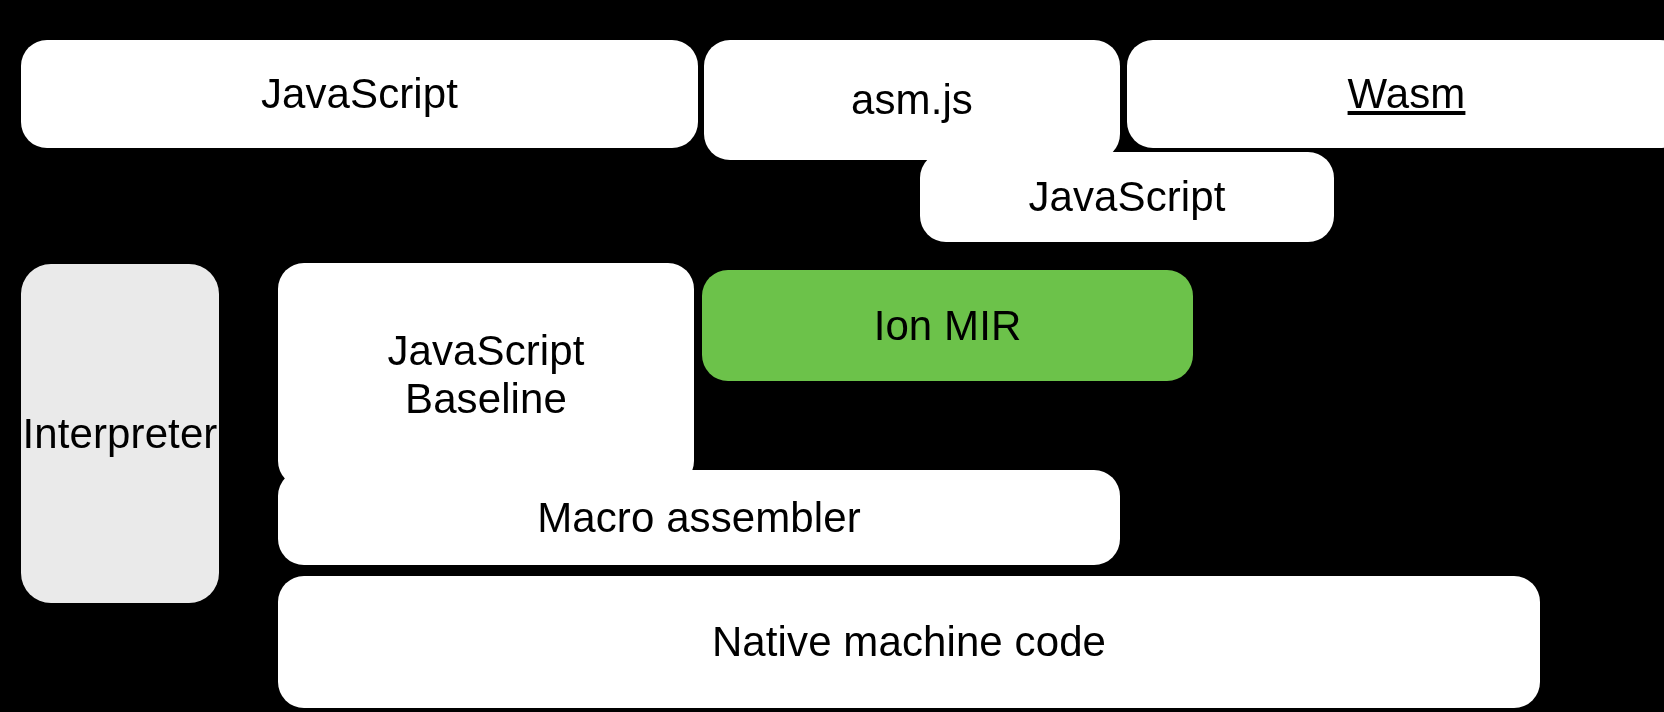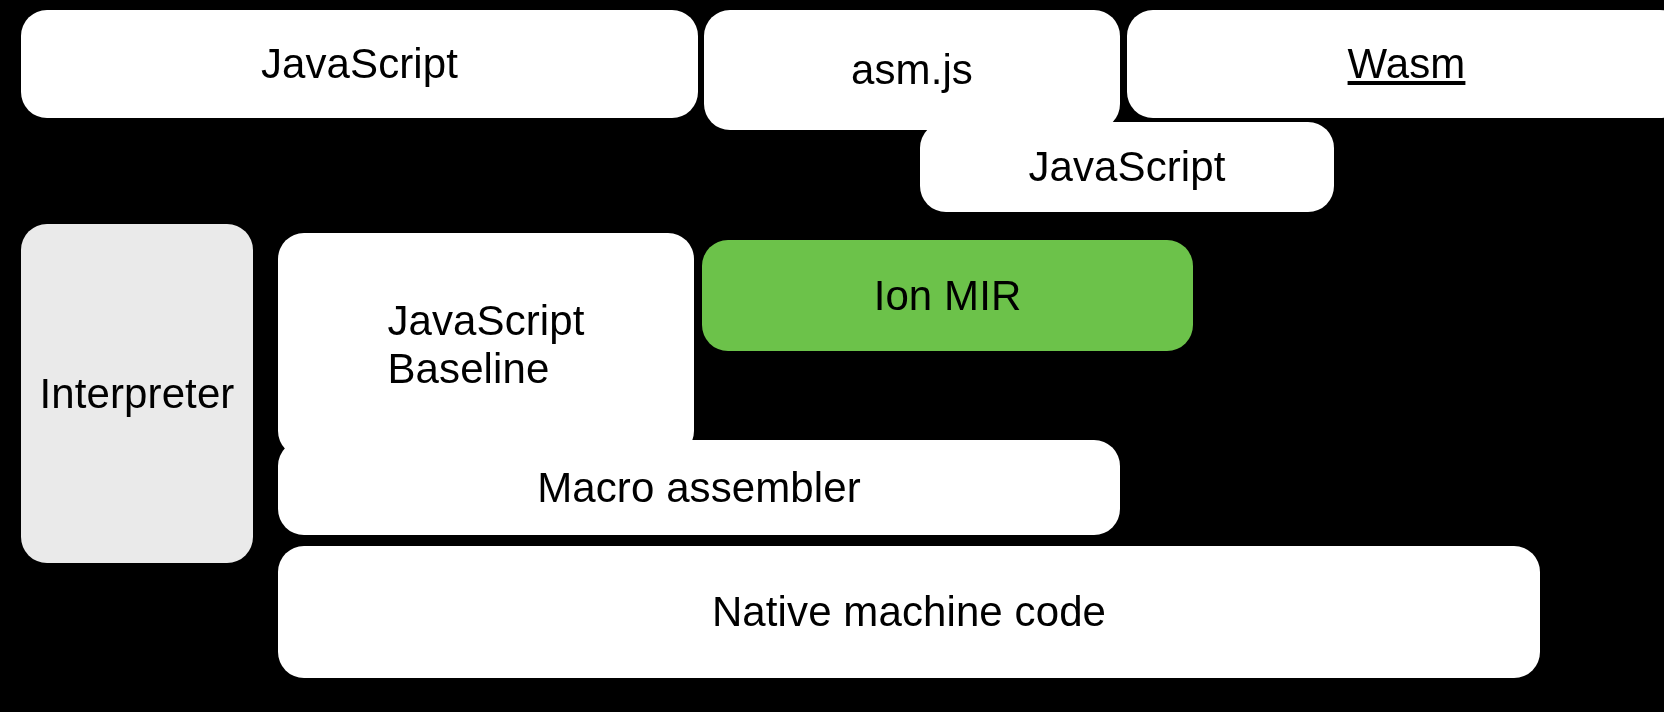--- a/index.html
+++ b/index.html
@@ -17,42 +17,43 @@
     height: 712px;
     background: #000000;
     overflow: hidden;
   }
   .node {
     position: absolute;
     box-sizing: border-box;
     display: flex;
     align-items: center;
     justify-content: center;
-    text-align: left;
+    text-align: center;
     border-radius: 26px;
     color: #000000;
     font-size: 42px;
     line-height: 1.14;
     font-weight: 400;
     letter-spacing: 0.1px;
     white-space: pre-line;
+    margin-top: 30px;
     -webkit-font-smoothing: antialiased;
   }
   .fill-white { background: #ffffff; }
   .fill-gray  { background: #eaeaea; }
   .fill-green { background: #6cc24a; }
   .fill-pink  { background: #f4798f; }
 </style>
 </head>
 <body>
 
 <div id="diagram" style="background: rgb(0, 0, 0);">
     <div class="node fill-white" style="left: 21px; top: 10px; width: 677px; height: 108px;">JavaScript</div>
     <div class="node fill-white" style="left: 704px; top: 10px; width: 416px; height: 120px;">asm.js</div>
     <div class="node fill-white" style="left: 1127px; top: 10px; width: 559px; height: 108px; text-decoration: underline;">Wasm</div>
     <div class="node fill-white" style="left: 920px; top: 122px; width: 414px; height: 90px;">JavaScript</div>
-    <div class="node fill-gray" style="left: 21px; top: 224px; width: 232px; height: 339px;">Interpreter</div>
+    <div class="node fill-gray" style="left: 21px; top: 234px; width: 198px; height: 339px; border-radius: 30px;">Interpreter</div>
     <div class="node fill-white" style="left: 278px; top: 233px; width: 416px; height: 224px;">JavaScript
 Baseline</div>
     <div class="node fill-green" style="left: 702px; top: 240px; width: 491px; height: 111px;">Ion MIR</div>
     <div class="node fill-white" style="left: 278px; top: 440px; width: 842px; height: 95px;">Macro assembler</div>
     <div class="node fill-white" style="left: 278px; top: 546px; width: 1262px; height: 132px;">Native machine code</div>
   </div>
 
 </body></html>

